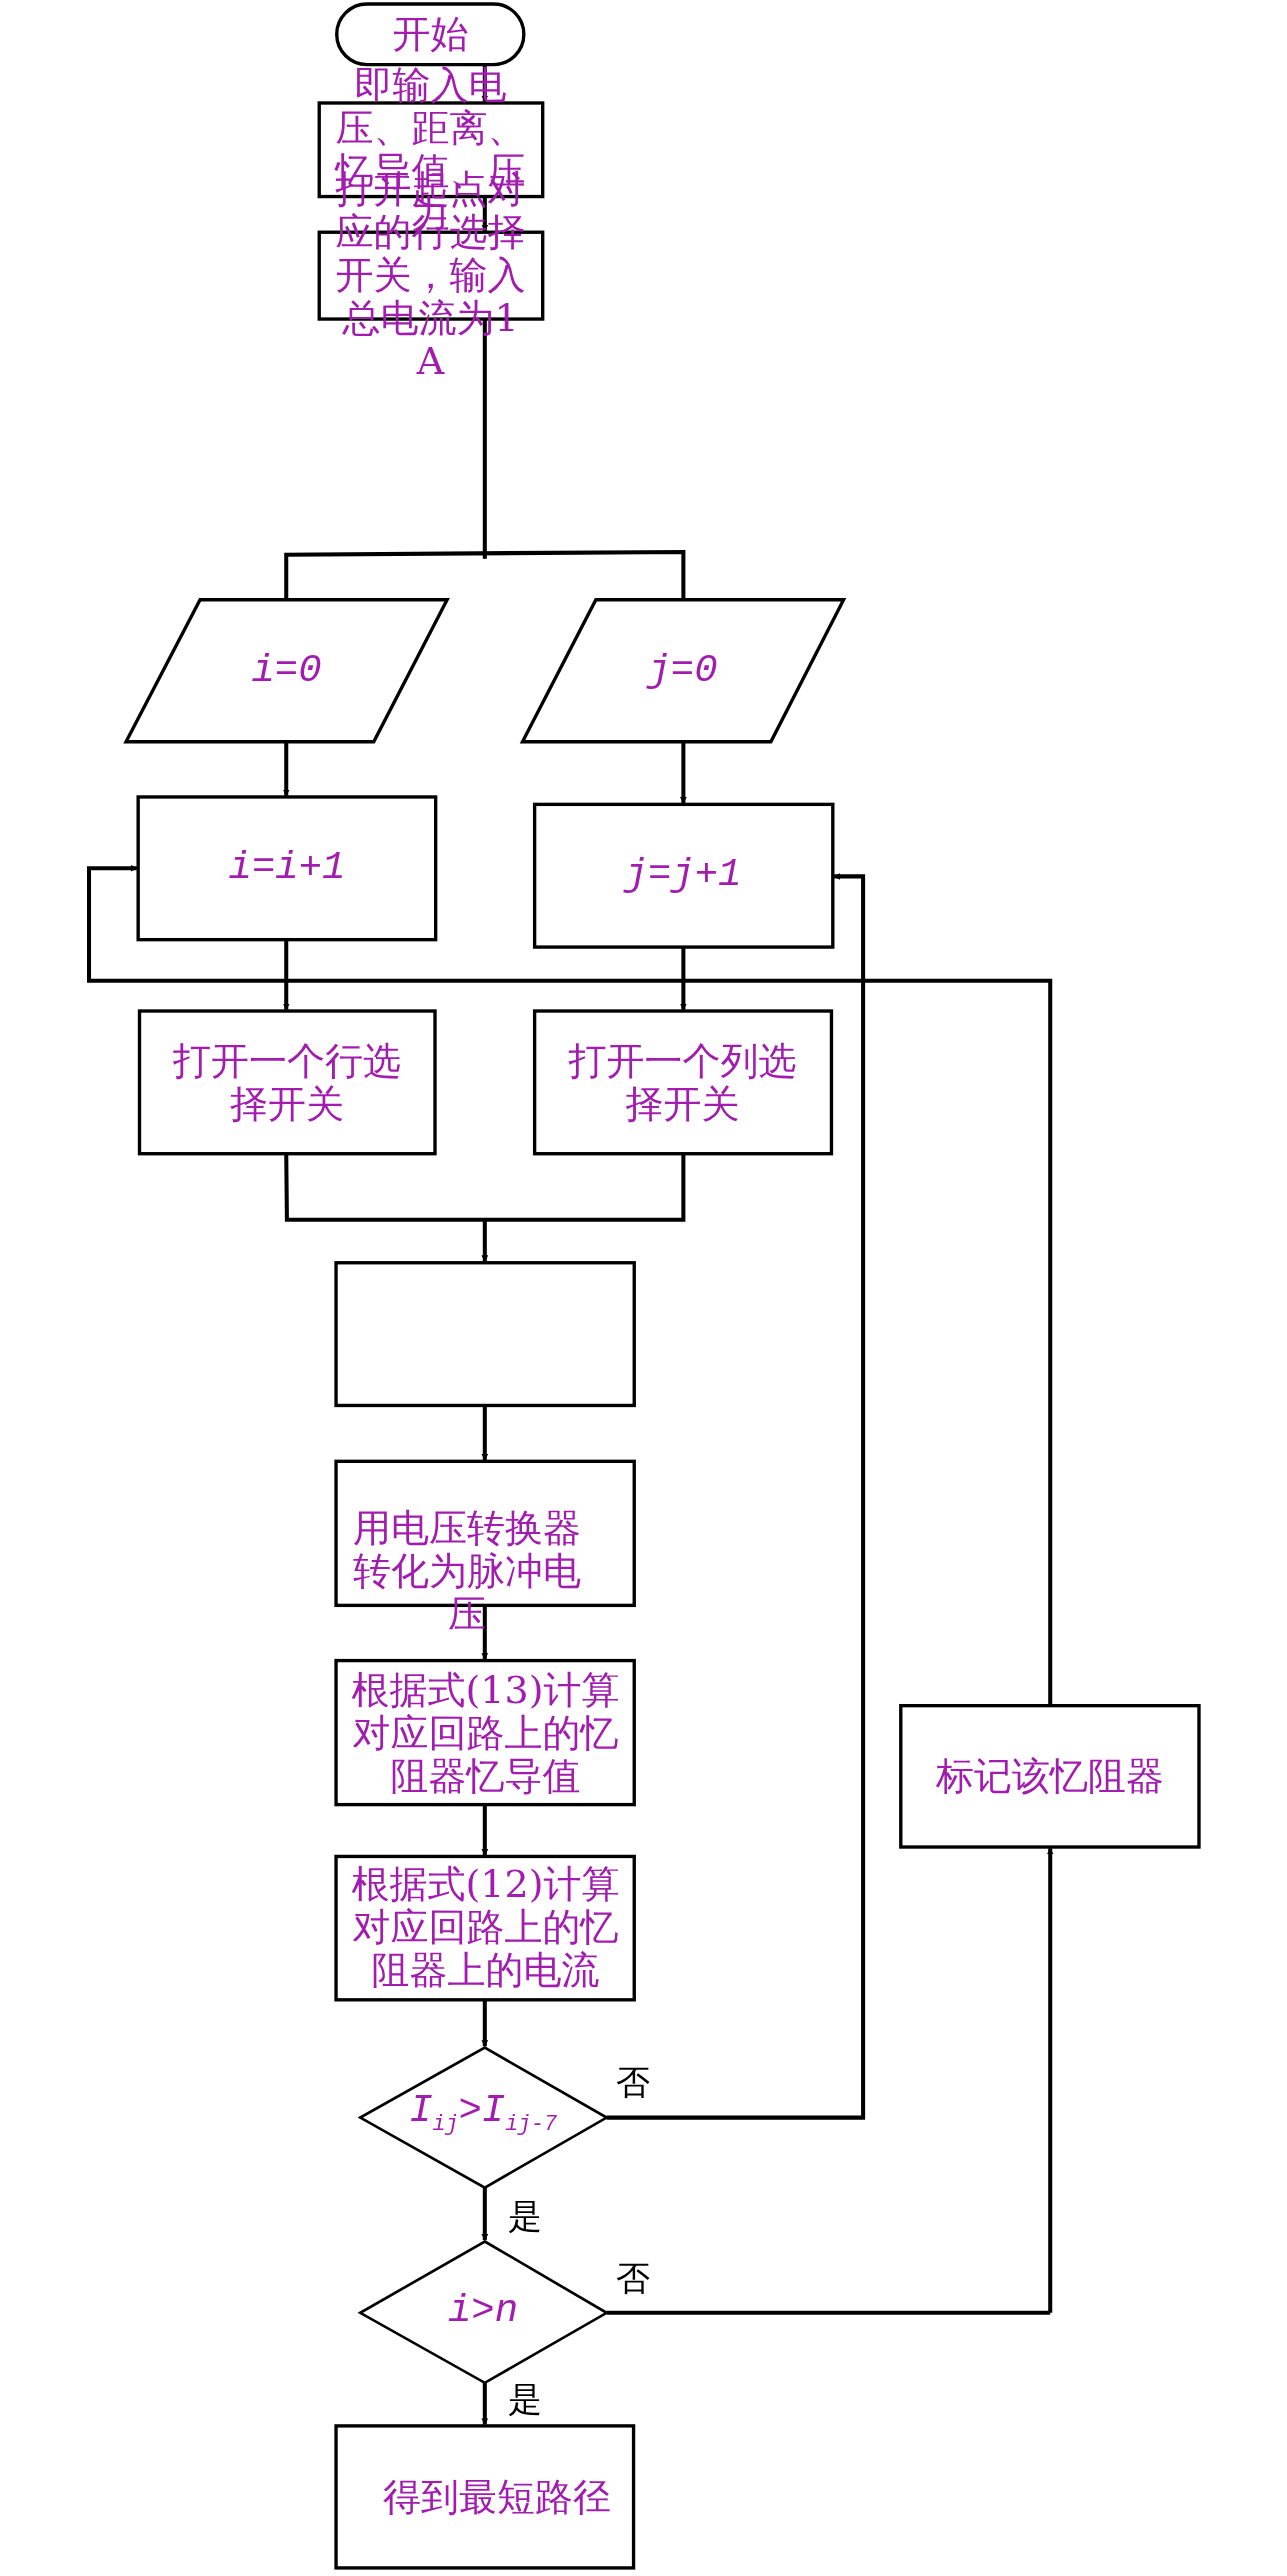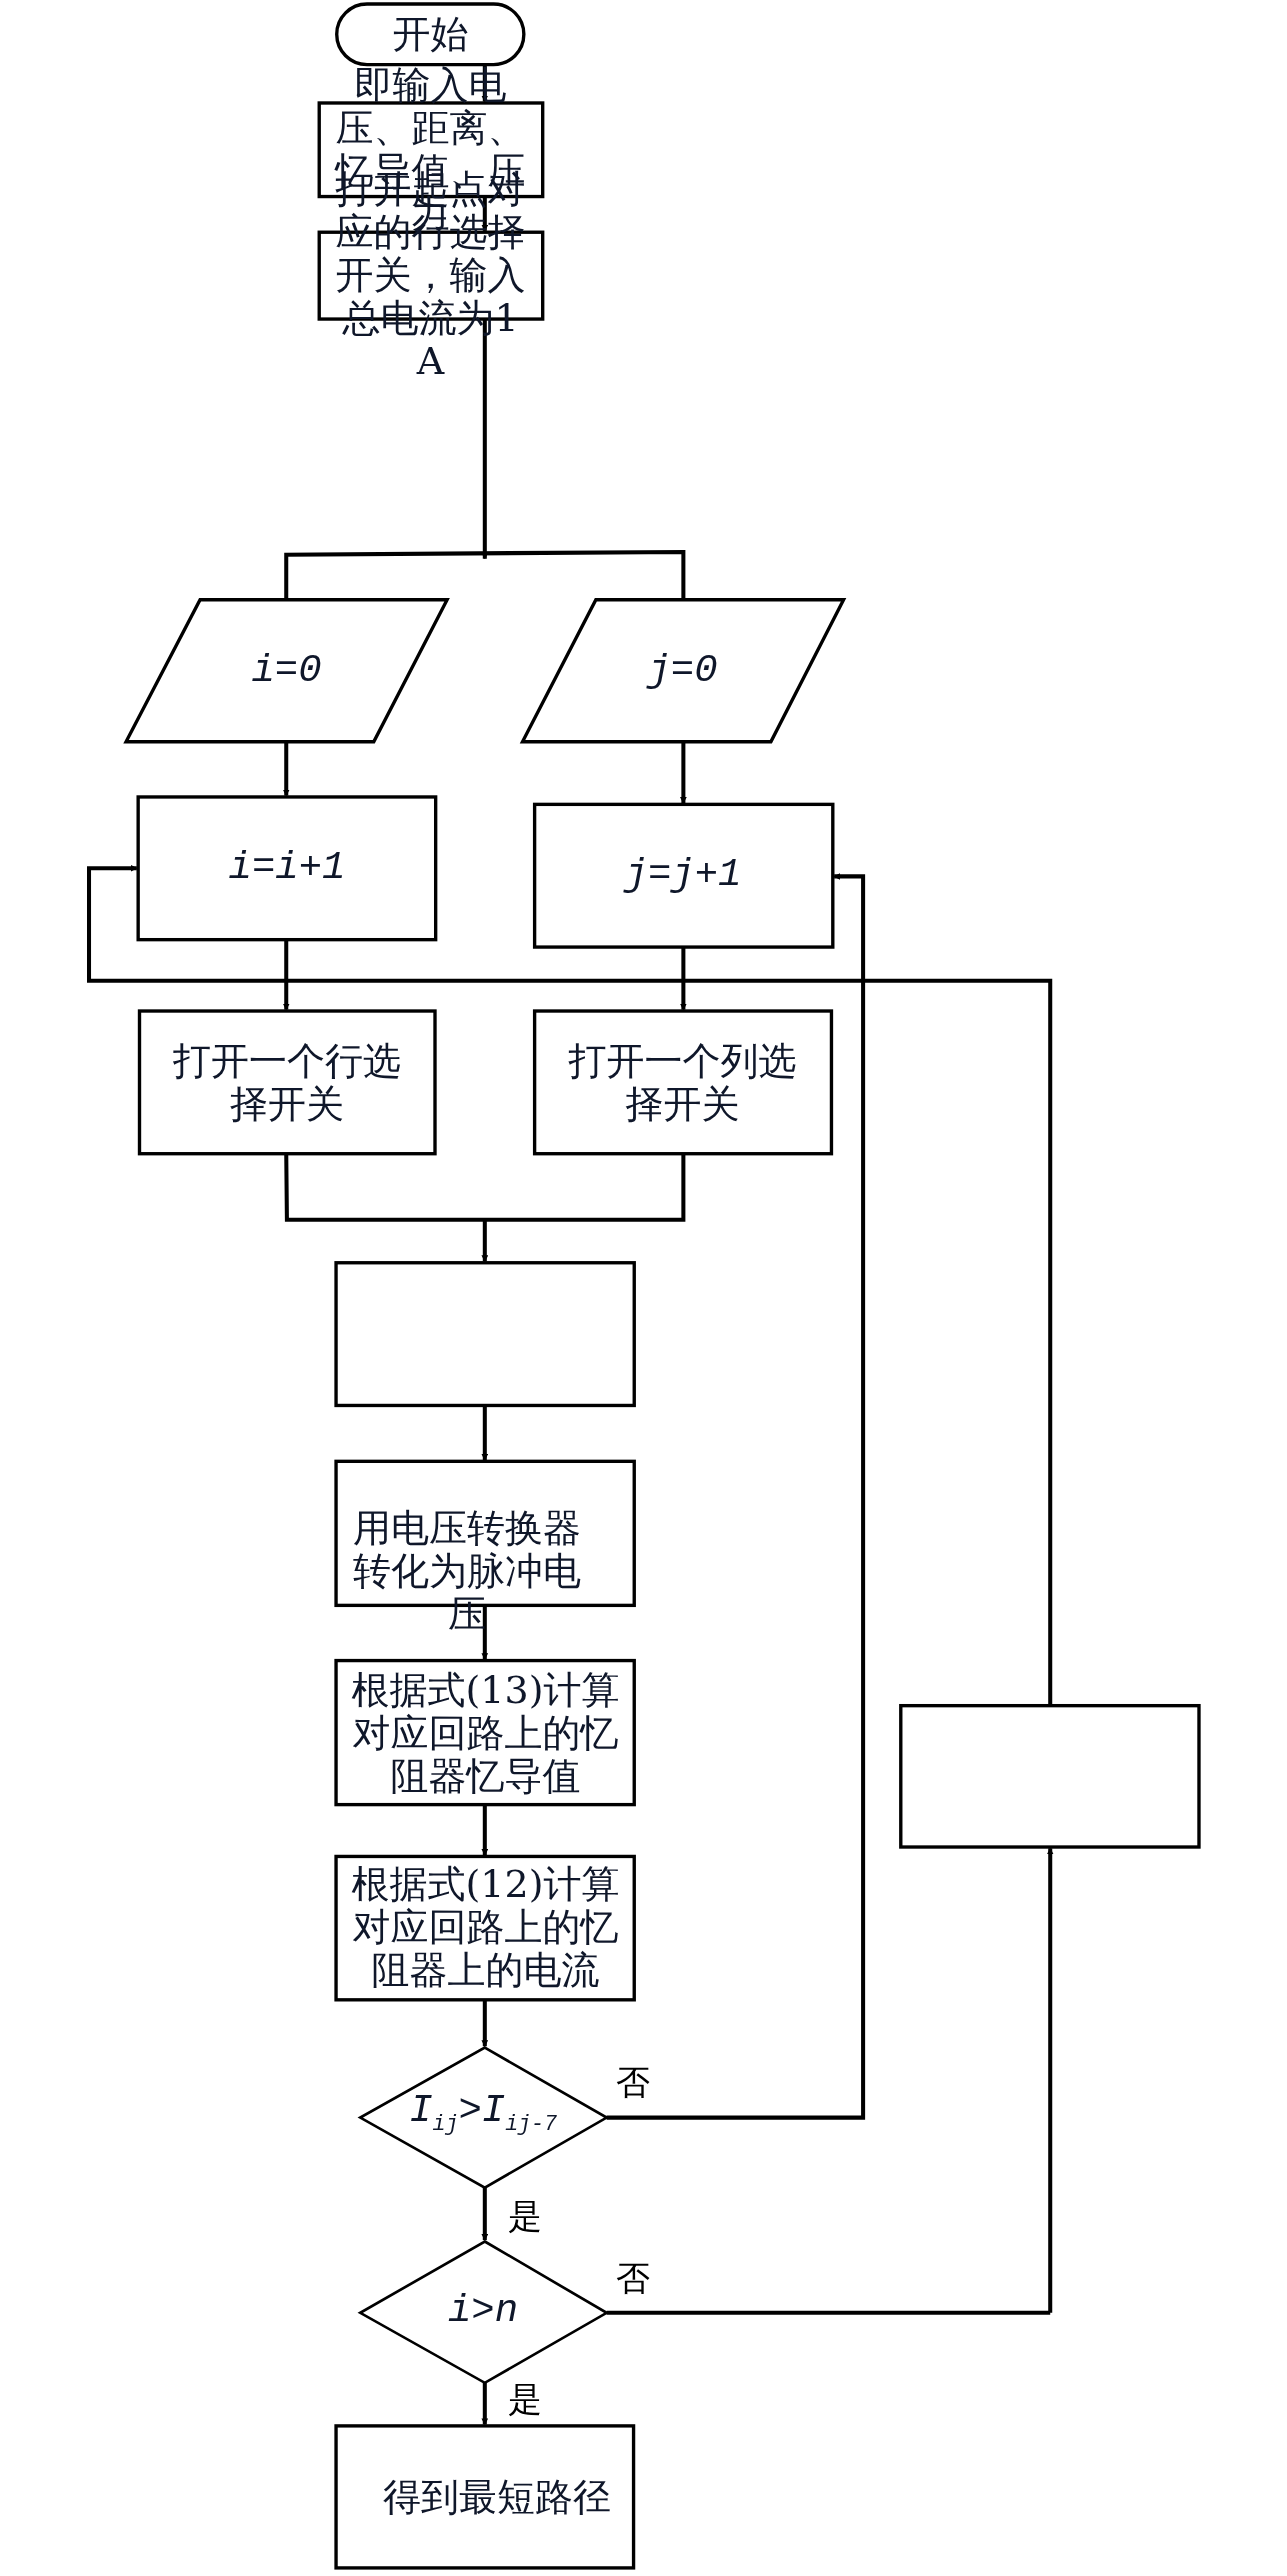--- a/index.html
+++ b/index.html
@@ -1,19 +1,19 @@
 <!DOCTYPE html>
 <html style="font-size:10.8px"><head>
 <meta charset="utf-8">
 <style>
   html,body{margin:0;padding:0;background:#fff;}
   #wrap{position:relative;width:1288px;height:2576px;background:#fff;overflow:hidden;}
   svg{position:absolute;left:0;top:0;}
   .box{position:absolute;display:flex;align-items:center;justify-content:center;text-align:center;
-       font-family:"DejaVu Serif","Liberation Serif",serif;font-size:38px;line-height:43px;color:#0f172a;box-sizing:border-box;}
+       font-family:"DejaVu Serif","Liberation Serif",serif;font-size:38px;line-height:43px;color:#a21caf;box-sizing:border-box;}
   .math{font-family:Liberation Mono, monospace;font-style:italic;font-size:39px;}
   .lbl{position:absolute;font-family:"DejaVu Serif","Liberation Serif",serif;font-size:34px;color:#000;}
   sub{font-size:21.5px;}
 </style>
 </head>
 <body>
 
 <div id="wrap">
 <svg width="1288" height="2576" viewBox="0 0 1913 3827">
   <defs>
@@ -101,20 +101,23 @@
 </div>
 <div class="box" style="left:343px;top:1856px;width:285px;height:143px;">
   <span>根据式(12)计算对应回路上的忆阻器上的电流</span>
 </div>
 <div class="box math" style="left:360px;top:2048px;width:246px;height:140px;">
   <span><span>I</span><sub>ij</sub><span style="font-style:normal">&gt;</span><span>I</span><sub>ij-7</sub></span>
 </div>
 <div class="box math" style="left:360px;top:2241px;width:246px;height:141px;">
   <span>i&gt;n</span>
 </div>
+<div class="box" style="left:901px;top:1706px;width:298px;height:141px;">
+  <span>标记该忆阻器</span>
+</div>
 <div class="box" style="left:336px;top:2426px;width:298px;height:142px;padding-left:24px;">
   <span>得到最短路径</span>
 </div>
 
 <div class="lbl" style="left:616px;top:2060px;">否</div>
 <div class="lbl" style="left:508px;top:2194px;">是</div>
 <div class="lbl" style="left:616px;top:2256px;">否</div>
 <div class="lbl" style="left:508px;top:2377px;">是</div>
 </div>
 

